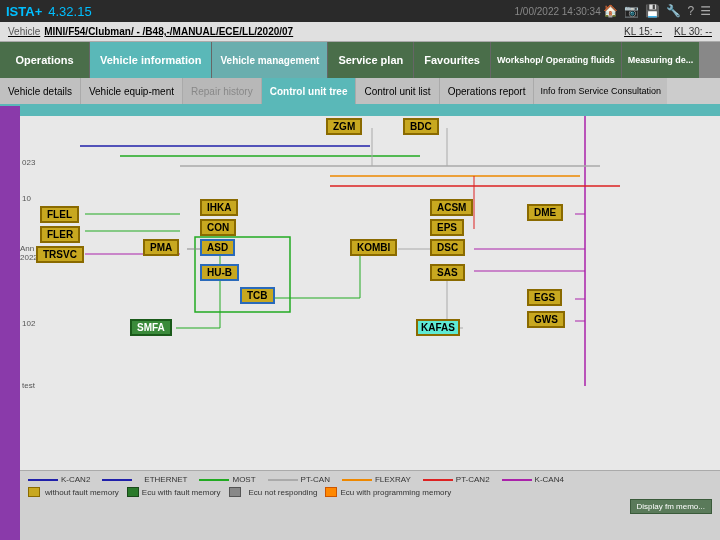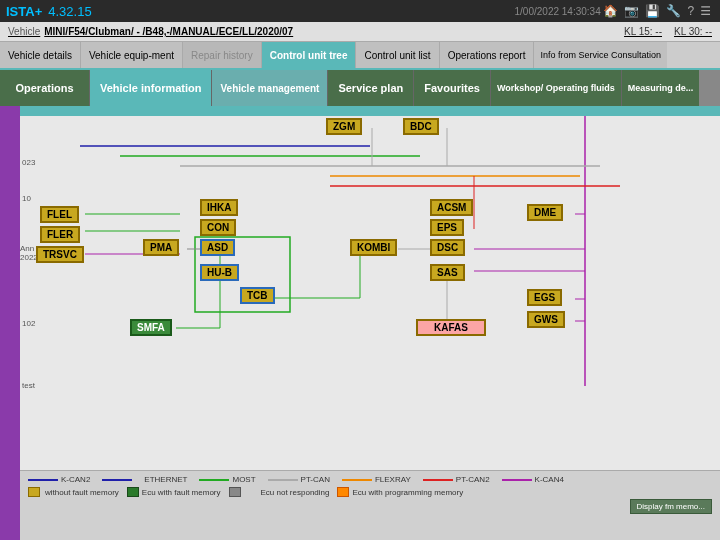--- a/index.html
+++ b/index.html
@@ -39,20 +39,44 @@
     <span style="color:#aaa;font-size:12px;margin:0 3px;cursor:pointer;">☰</span>
   </div>
 
   <div id="vehicle-bar" style="background:#e0e0e0;display:flex;align-items:center;padding:2px 8px;height:20px;border-bottom:1px solid #aaa;text-decoration:underline;">
     <span style="color:#555;font-size:10px;">Vehicle</span>
     <span style="color:#000;font-size:10px;font-weight:bold;margin-left:4px;">MINI/F54/Clubman/ - /B48,-/MANUAL/ECE/LL/2020/07</span>
     <span style="color:#333;font-size:10px;margin-left:auto;">KL 15: --</span>
     <span style="color:#333;font-size:10px;margin-left:12px;">KL 30: --</span>
   </div>
 
+  <div id="main-nav" style="display:flex;height:36px;background:#888;">
+    <div style="display:flex;align-items:center;justify-content:center;padding:4px 12px;background:#4a6e4a;color:#fff;font-size:11px;font-weight:bold;border-right:1px solid #666;min-width:90px;cursor:pointer;">
+      <span>Operations</span>
+    </div>
+    <div style="display:flex;align-items:center;justify-content:center;padding:4px 10px;background:#5ab8b8;color:#fff;font-size:11px;font-weight:bold;border-right:1px solid #666;min-width:100px;cursor:pointer;">
+      <span>Vehicle information</span>
+    </div>
+    <div style="display:flex;align-items:center;justify-content:center;padding:4px 8px;background:#6aaeae;color:#fff;font-size:10px;font-weight:bold;border-right:1px solid #666;min-width:80px;cursor:pointer;text-align:center;">
+      <span>Vehicle management</span>
+    </div>
+    <div style="display:flex;align-items:center;justify-content:center;padding:4px 10px;background:#4a6e4a;color:#fff;font-size:11px;font-weight:bold;border-right:1px solid #666;min-width:80px;cursor:pointer;">
+      <span>Service plan</span>
+    </div>
+    <div style="display:flex;align-items:center;justify-content:center;padding:4px 10px;background:#4a6e4a;color:#fff;font-size:11px;font-weight:bold;border-right:1px solid #666;min-width:70px;cursor:pointer;">
+      <span>Favourites</span>
+    </div>
+    <div style="display:flex;align-items:center;justify-content:center;padding:4px 6px;background:#4a6e4a;color:#fff;font-size:9px;font-weight:bold;border-right:1px solid #666;min-width:70px;cursor:pointer;text-align:center;">
+      <span>Workshop/ Operating fluids</span>
+    </div>
+    <div style="display:flex;align-items:center;justify-content:center;padding:4px 6px;background:#4a6e4a;color:#fff;font-size:9px;font-weight:bold;min-width:60px;cursor:pointer;">
+      <span>Measuring de...</span>
+    </div>
+  </div>
+
   <div id="sub-nav" style="display:flex;height:28px;background:#ccc;border-bottom:2px solid #5ab8b8;">
     <div style="display:flex;align-items:center;justify-content:center;padding:2px 8px;background:#c0c0c0;font-size:10px;border-right:1px solid #aaa;cursor:pointer;min-width:75px;">
       <span>Vehicle details</span>
     </div>
     <div style="display:flex;align-items:center;justify-content:center;padding:2px 8px;background:#c0c0c0;font-size:10px;border-right:1px solid #aaa;cursor:pointer;min-width:75px;text-align:center;">
       <span>Vehicle equip-ment</span>
     </div>
     <div style="display:flex;align-items:center;justify-content:center;padding:2px 8px;background:#b8b8b8;font-size:10px;border-right:1px solid #aaa;cursor:pointer;min-width:75px;color:#888;">
       <span>Repair history</span>
     </div>
@@ -60,44 +84,20 @@
       <span>Control unit tree</span>
     </div>
     <div style="display:flex;align-items:center;justify-content:center;padding:2px 8px;background:#c0c0c0;font-size:10px;border-right:1px solid #aaa;cursor:pointer;min-width:75px;">
       <span>Control unit list</span>
     </div>
     <div style="display:flex;align-items:center;justify-content:center;padding:2px 8px;background:#c0c0c0;font-size:10px;border-right:1px solid #aaa;cursor:pointer;min-width:80px;">
       <span>Operations report</span>
     </div>
     <div style="display:flex;align-items:center;justify-content:center;padding:2px 6px;background:#c0c0c0;font-size:9px;cursor:pointer;min-width:80px;text-align:center;">
       <span>Info from Service Consultation</span>
-    </div>
-  </div>
-
-  <div id="main-nav" style="display:flex;height:36px;background:#888;">
-    <div style="display:flex;align-items:center;justify-content:center;padding:4px 12px;background:#4a6e4a;color:#fff;font-size:11px;font-weight:bold;border-right:1px solid #666;min-width:90px;cursor:pointer;">
-      <span>Operations</span>
-    </div>
-    <div style="display:flex;align-items:center;justify-content:center;padding:4px 10px;background:#5ab8b8;color:#fff;font-size:11px;font-weight:bold;border-right:1px solid #666;min-width:100px;cursor:pointer;">
-      <span>Vehicle information</span>
-    </div>
-    <div style="display:flex;align-items:center;justify-content:center;padding:4px 8px;background:#6aaeae;color:#fff;font-size:10px;font-weight:bold;border-right:1px solid #666;min-width:80px;cursor:pointer;text-align:center;">
-      <span>Vehicle management</span>
-    </div>
-    <div style="display:flex;align-items:center;justify-content:center;padding:4px 10px;background:#4a6e4a;color:#fff;font-size:11px;font-weight:bold;border-right:1px solid #666;min-width:80px;cursor:pointer;">
-      <span>Service plan</span>
-    </div>
-    <div style="display:flex;align-items:center;justify-content:center;padding:4px 10px;background:#4a6e4a;color:#fff;font-size:11px;font-weight:bold;border-right:1px solid #666;min-width:70px;cursor:pointer;">
-      <span>Favourites</span>
-    </div>
-    <div style="display:flex;align-items:center;justify-content:center;padding:4px 6px;background:#4a6e4a;color:#fff;font-size:9px;font-weight:bold;border-right:1px solid #666;min-width:70px;cursor:pointer;text-align:center;">
-      <span>Workshop/ Operating fluids</span>
-    </div>
-    <div style="display:flex;align-items:center;justify-content:center;padding:4px 6px;background:#4a6e4a;color:#fff;font-size:9px;font-weight:bold;min-width:60px;cursor:pointer;">
-      <span>Measuring de...</span>
     </div>
   </div>
 
   <div id="content" style="flex:1;position:relative;background:#e8e8e8;overflow:hidden;">
 
     <div style="position:absolute;left:0;top:0;width:20px;height:100%;background:#8a3aaa;z-index:5;"></div>
 
     <div style="position:absolute;top:0;left:20px;right:0;height:10px;background:#5ab8b8;z-index:2;"></div>
 
     <div style="position:absolute;left:22px;top:52px;font-size:8px;color:#555;z-index:6;">023</div>
@@ -233,21 +233,21 @@
     </div>
 
     <div style="position:absolute;left:527px;top:183px;background:#c8a820;border:2px solid #8a6a00;padding:1px 5px;font-size:10px;font-weight:bold;color:#000;z-index:10;cursor:pointer;">
       <span>EGS</span>
     </div>
 
     <div style="position:absolute;left:527px;top:205px;background:#c8a820;border:2px solid #8a6a00;padding:1px 5px;font-size:10px;font-weight:bold;color:#000;z-index:10;cursor:pointer;">
       <span>GWS</span>
     </div>
 
-    <div style="position:absolute;left:416px;top:213px;background:#fca5a5;border:2px solid #8a6a00;padding:1px 16px;font-size:10px;font-weight:bold;color:#000;z-index:10;cursor:pointer;">
+    <div style="position:absolute;left:416px;top:213px;background:#5eead4;border:2px solid #8a6a00;padding:1px 3px;font-size:10px;font-weight:bold;color:#000;z-index:10;cursor:pointer;">
       <span>KAFAS</span>
     </div>
 
     <div style="position:absolute;bottom:0;left:20px;right:0;height:70px;background:#d0d0d0;border-top:1px solid #aaa;padding:4px 8px;">
 
       <div style="display:flex;align-items:center;gap:12px;margin-bottom:3px;">
         <div style="display:flex;align-items:center;gap:3px;">
           <div style="width:30px;height:2px;background:#2020aa;"></div>
           <span style="font-size:8px;color:#333;">K-CAN2</span>
         </div>
@@ -279,21 +279,21 @@
 
       <div style="display:flex;align-items:center;gap:8px;margin-bottom:2px;">
         <div style="display:flex;align-items:center;gap:5px;">
           <div style="width:12px;height:10px;background:#c8a820;border:1px solid #8a6a00;"></div>
           <span style="font-size:8px;color:#333;">without fault memory</span>
         </div>
         <div style="display:flex;align-items:center;gap:3px;">
           <div style="width:12px;height:10px;background:#2a7a2a;border:1px solid #1a4a1a;"></div>
           <span style="font-size:8px;color:#333;">Ecu with fault memory</span>
         </div>
-        <div style="display:flex;align-items:center;gap:20px;">
+        <div style="display:flex;align-items:center;gap:8px;">
           <div style="width:12px;height:10px;background:#888;border:1px solid #555;"></div>
           <span style="font-size:8px;color:#333;">Ecu not responding</span>
         </div>
         <div style="display:flex;align-items:center;gap:3px;">
           <div style="width:12px;height:10px;background:#ff8800;border:1px solid #cc5500;"></div>
           <span style="font-size:8px;color:#333;">Ecu with programming memory</span>
         </div>
       </div>
 
       <div style="display:flex;justify-content:flex-end;margin-top:2px;">

